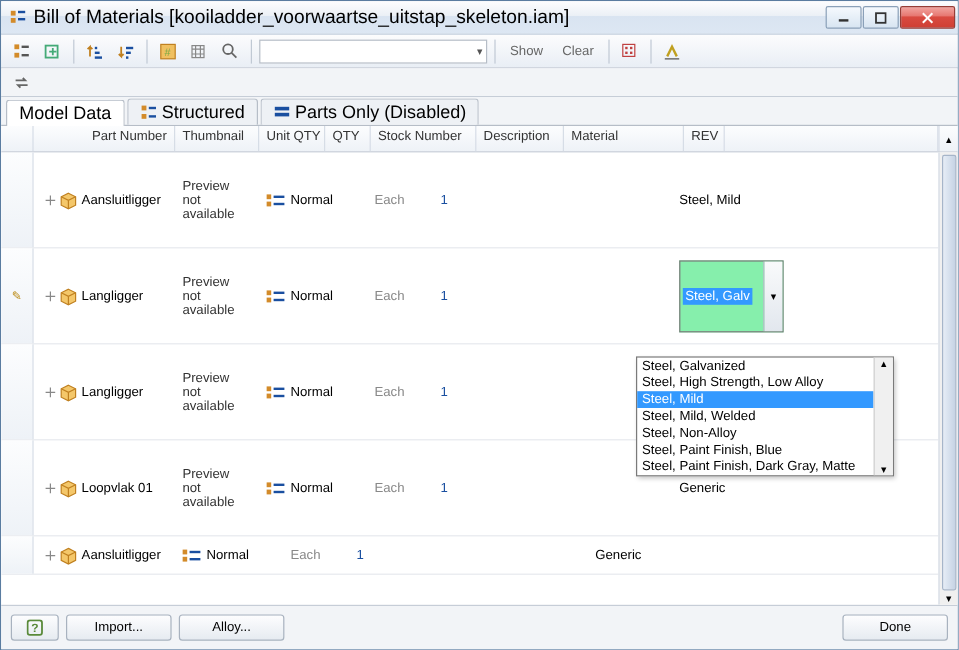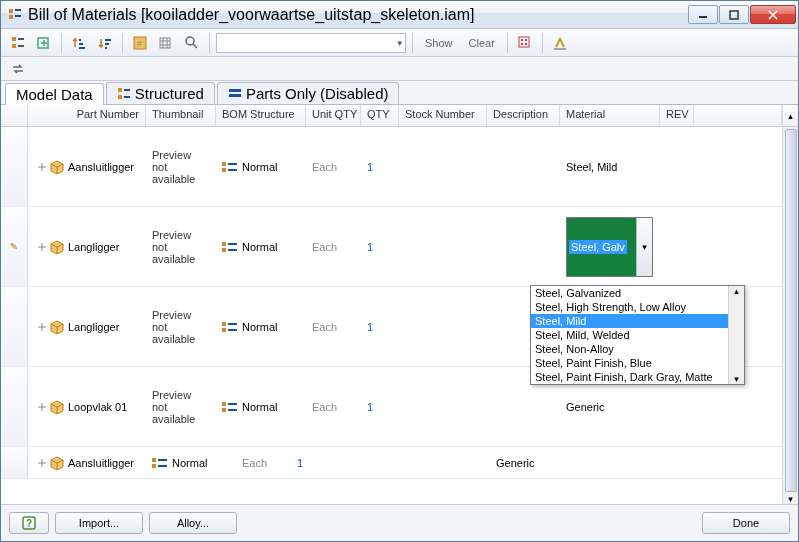--- a/index.html
+++ b/index.html
@@ -200,21 +200,21 @@
   color: #333;
 }
 .bom-icon {
   width: 16px; height: 12px;
   margin-right: 4px;
 }
 .qty-link { color: #1a4fa0; }
 .unit-text { color: #888; }
 .mat-cell-editable {
   border: 1px solid #7a7a7a;
-  background: #15803d;
+  background: #86efac;
   width: 90px;
   height: 60px;
   display: flex;
   align-items: center;
   padding: 0;
   position: relative;
 }
 .mat-cell-editable .selected-text {
   background: #3399ff;
   color: #fff;
@@ -229,21 +229,21 @@
   background: linear-gradient(to bottom, #f9fafb, #e2e7ee);
   display: flex;
   align-items: center;
   justify-content: center;
   margin-left: auto;
   font-size: 9px;
 }
 .dropdown {
   position: absolute;
   left: 529px;
-  top: 180px;
+  top: 192px;
   width: 215px;
   border: 1px solid #7a7a7a;
   background: #fff;
   z-index: 100;
   box-shadow: 2px 2px 4px rgba(0,0,0,0.25);
   display: flex;
 }
 .dropdown-list { flex: 1; }
 .dropdown-item {
   padding: 1px 4px;
@@ -453,21 +453,20 @@
         </span>
       <span>Parts Only (Disabled)</span>
     </div>
   </div>
 
   <div class="content">
     <div class="grid-header">
       <div class="hcell corner"></div>
       <div class="hcell col-part">Part Number</div>
       <div class="hcell col-thumb">Thumbnail</div>
-      <div class="hcell col-bom">BOM Structure</div>
       <div class="hcell col-unit">Unit QTY</div>
       <div class="hcell col-qty">QTY</div>
       <div class="hcell col-stock">Stock Number</div>
       <div class="hcell col-desc">Description</div>
       <div class="hcell col-mat">Material</div>
       <div class="hcell col-rev">REV</div>
       <div class="hcell col-rest"></div>
       <div class="scroll-header-arrow">▴</div>
     </div>
 

